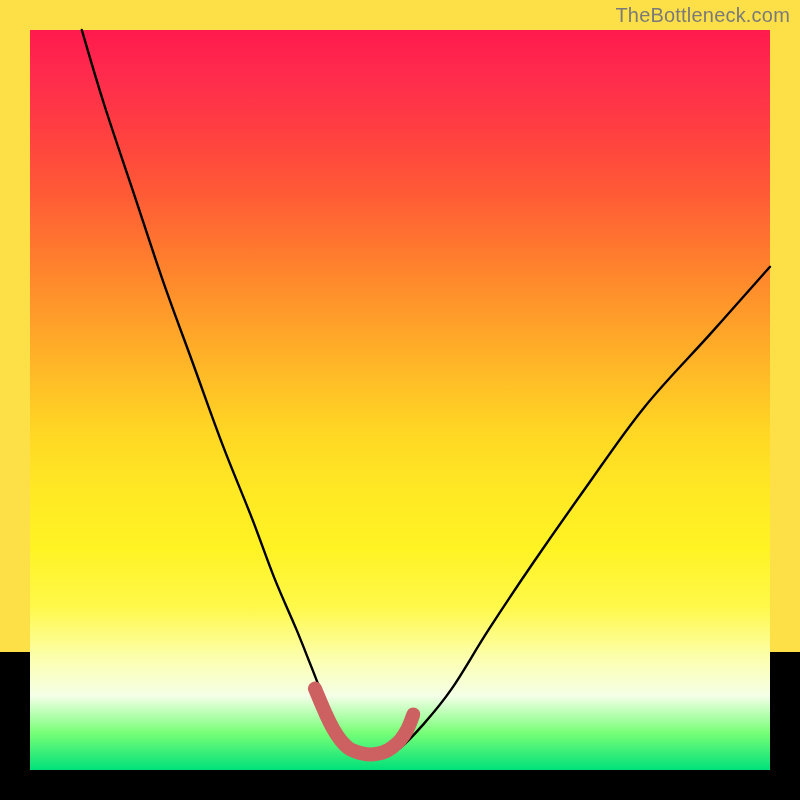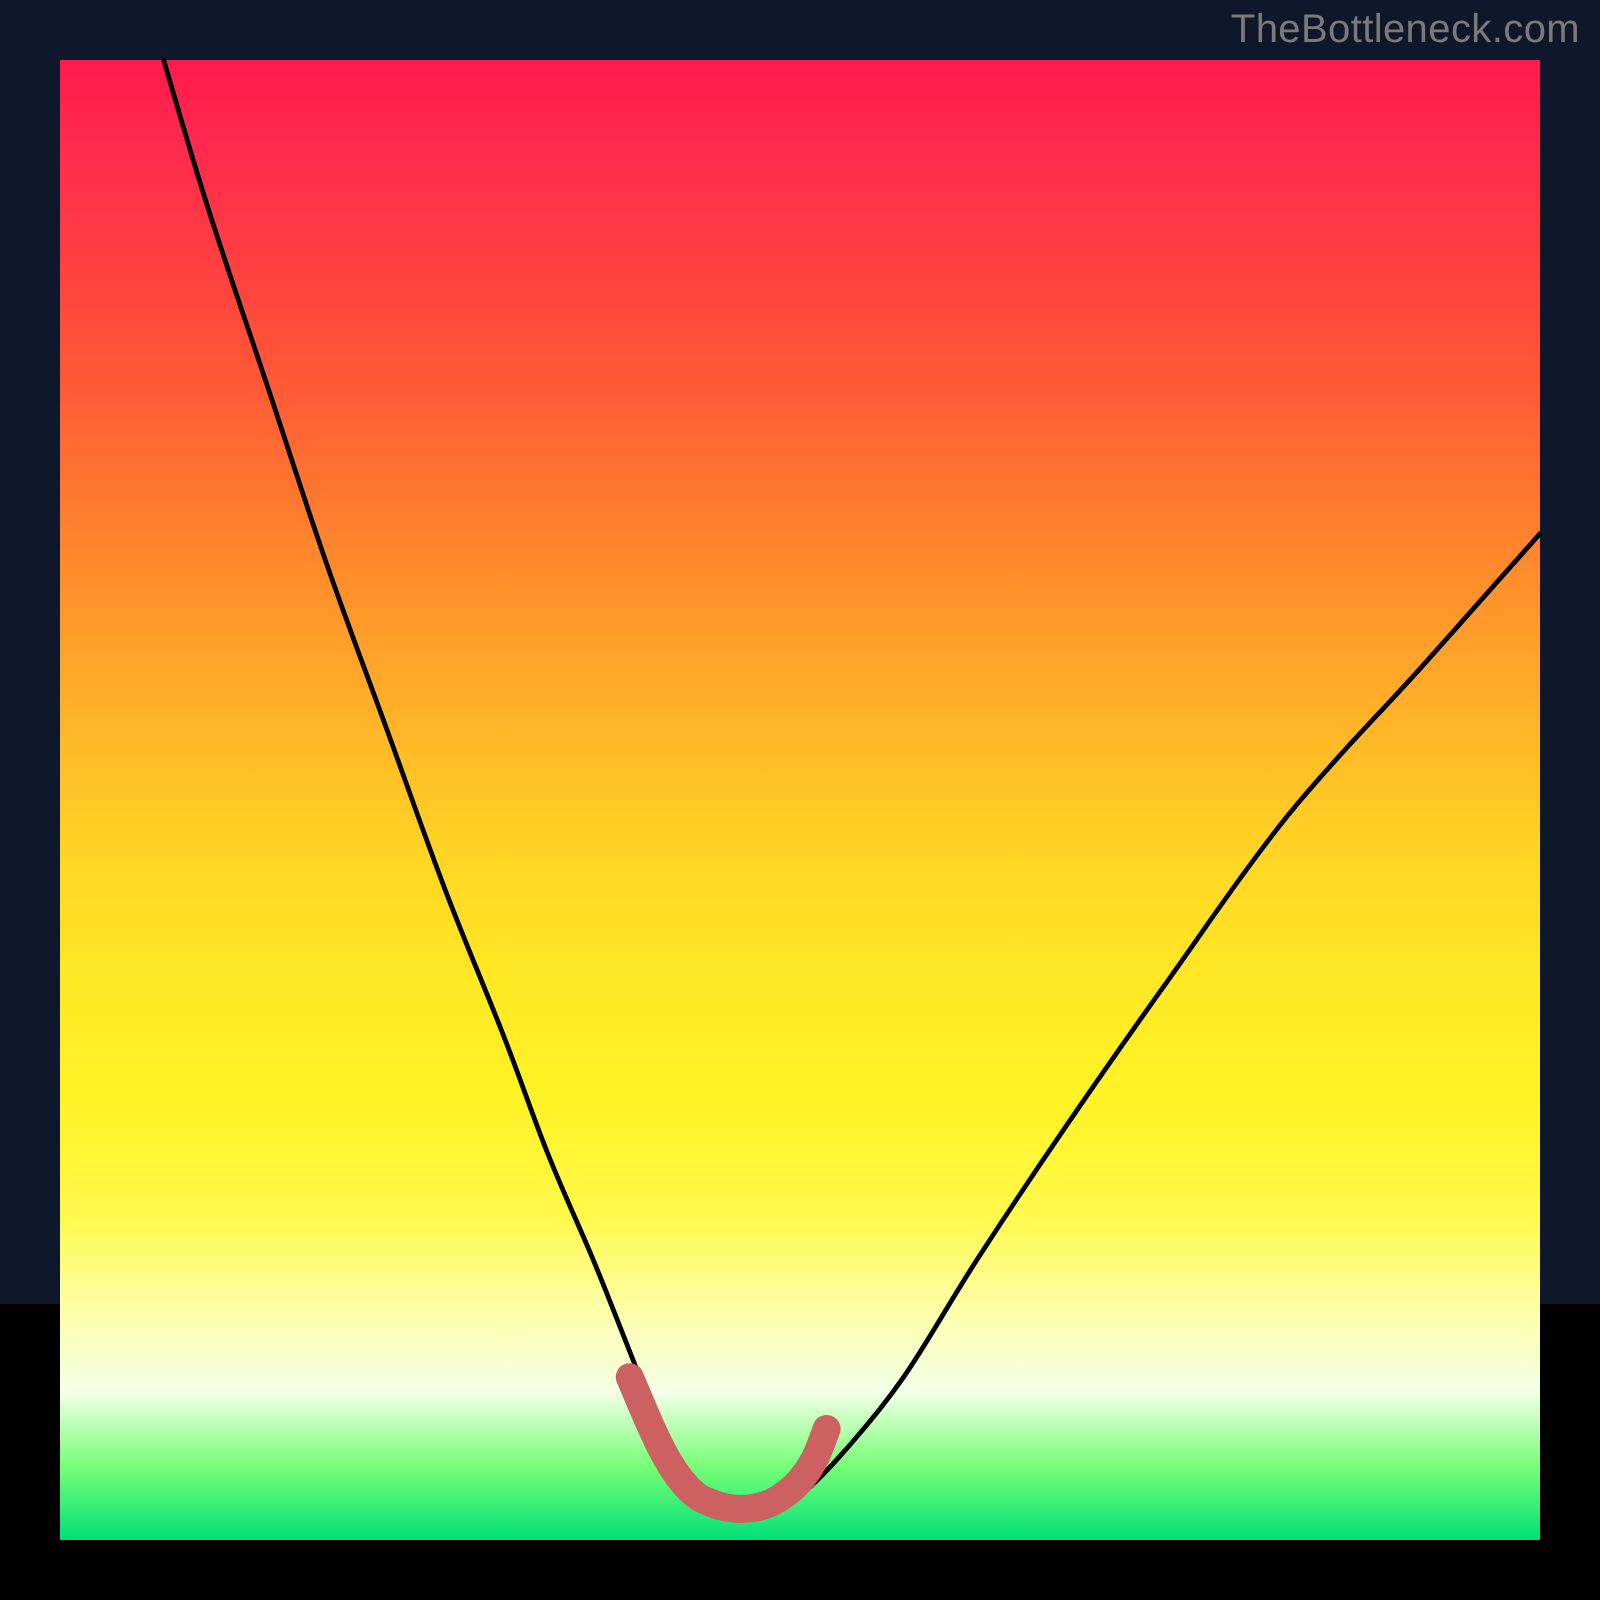--- a/index.html
+++ b/index.html
@@ -8,21 +8,21 @@
     width: 800px;
     height: 800px;
     background: #000;
     overflow: hidden;
     font-family: Arial, Helvetica, sans-serif;
   }
   .frame {
     position: relative;
     width: 800px;
     height: 652px;
-    background: #0f172a;
+    background: #fde047;
   }
   .plot {
     position: absolute;
     left: 30px;
     top: 30px;
     width: 740px;
     height: 740px;
     background: linear-gradient(to bottom,
       #ff1a4d 0%,
       #ff2b4d 6%,

